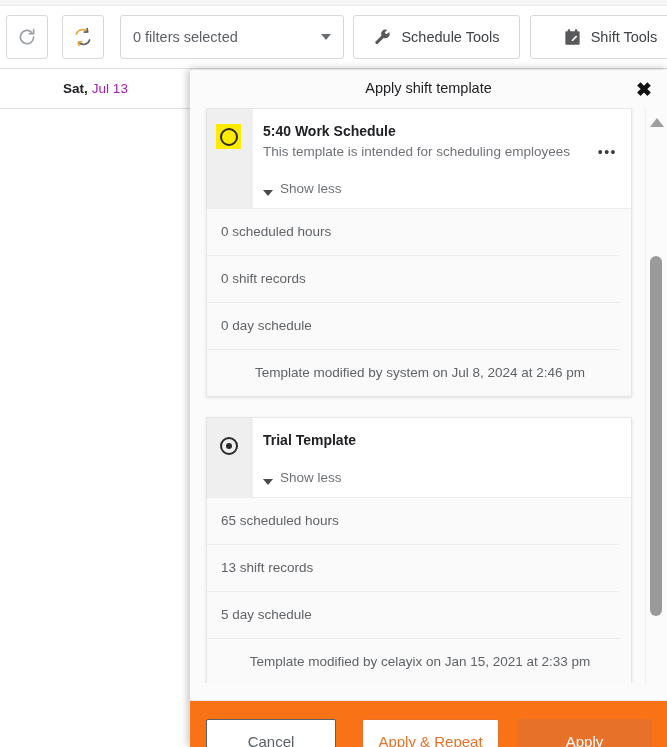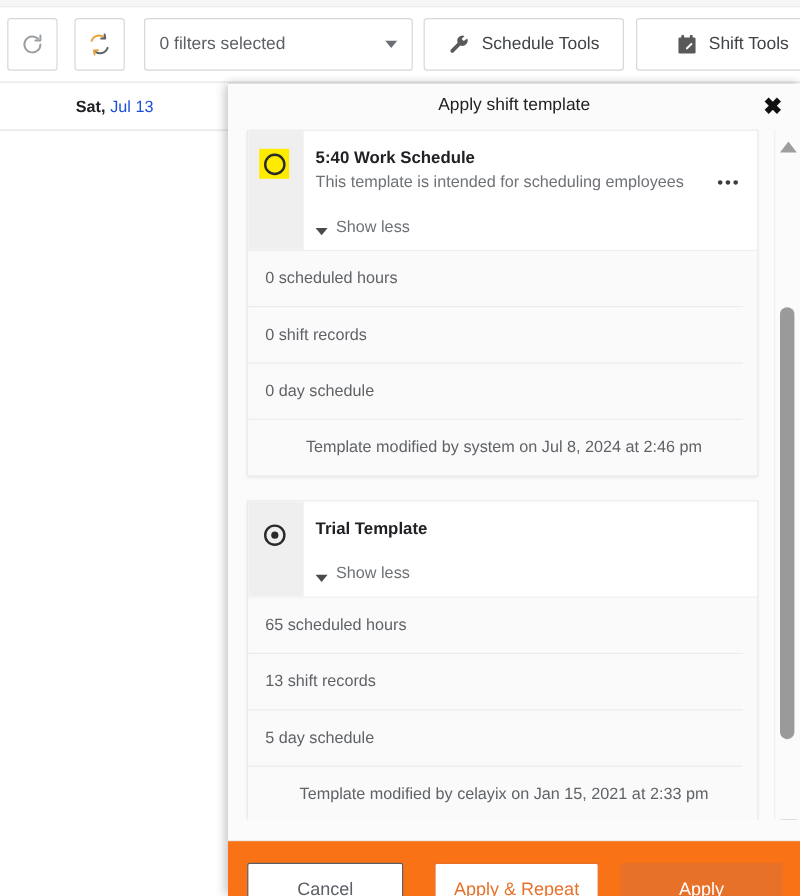--- a/index.html
+++ b/index.html
@@ -97,21 +97,21 @@
     width: 192px; height: 40px;
     border-right: 1px solid #dedede;
     border-bottom: 1px solid #dedede;
     box-sizing: border-box;
     display: flex;
     align-items: center;
     justify-content: center;
     font-size: 13.5px;
   }
   #day-header .d-dow { color: #202124; font-weight: bold; }
-  #day-header .d-date { color: #1d4ed8; margin-left: 4px; }
+  #day-header .d-date { color: #a21caf; margin-left: 4px; }
   #grid-body {
     position: absolute;
     left: 0; top: 40px;
     width: 192px; height: 638px;
     border-right: 1px solid #dedede;
     box-sizing: border-box;
     background: #fff;
   }
 
   

